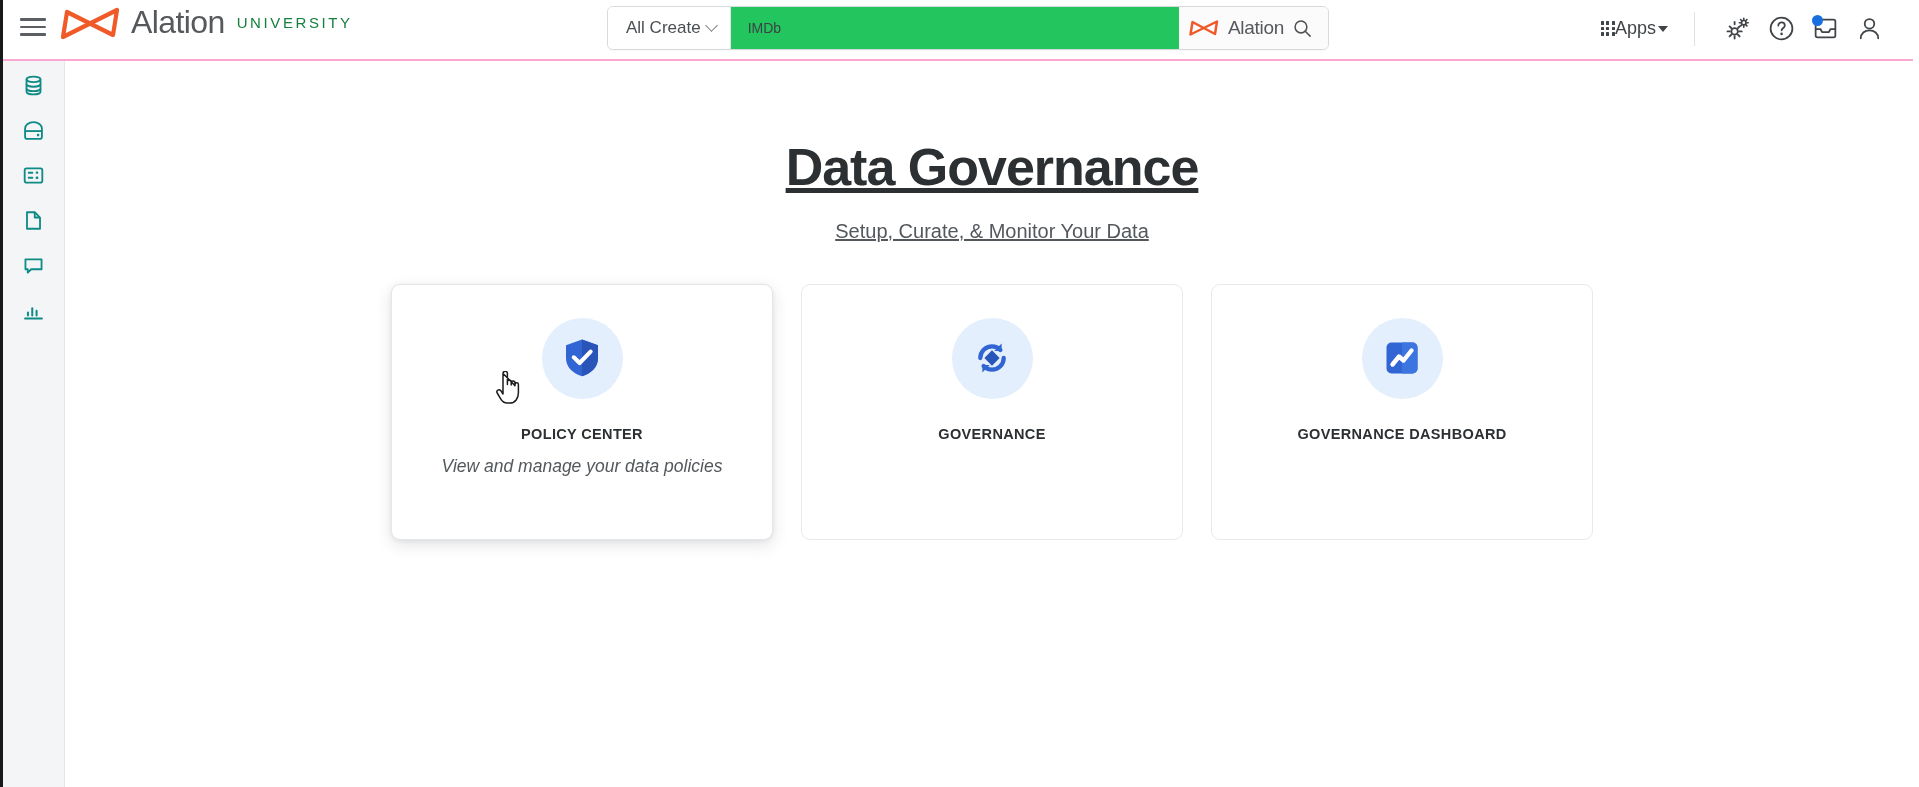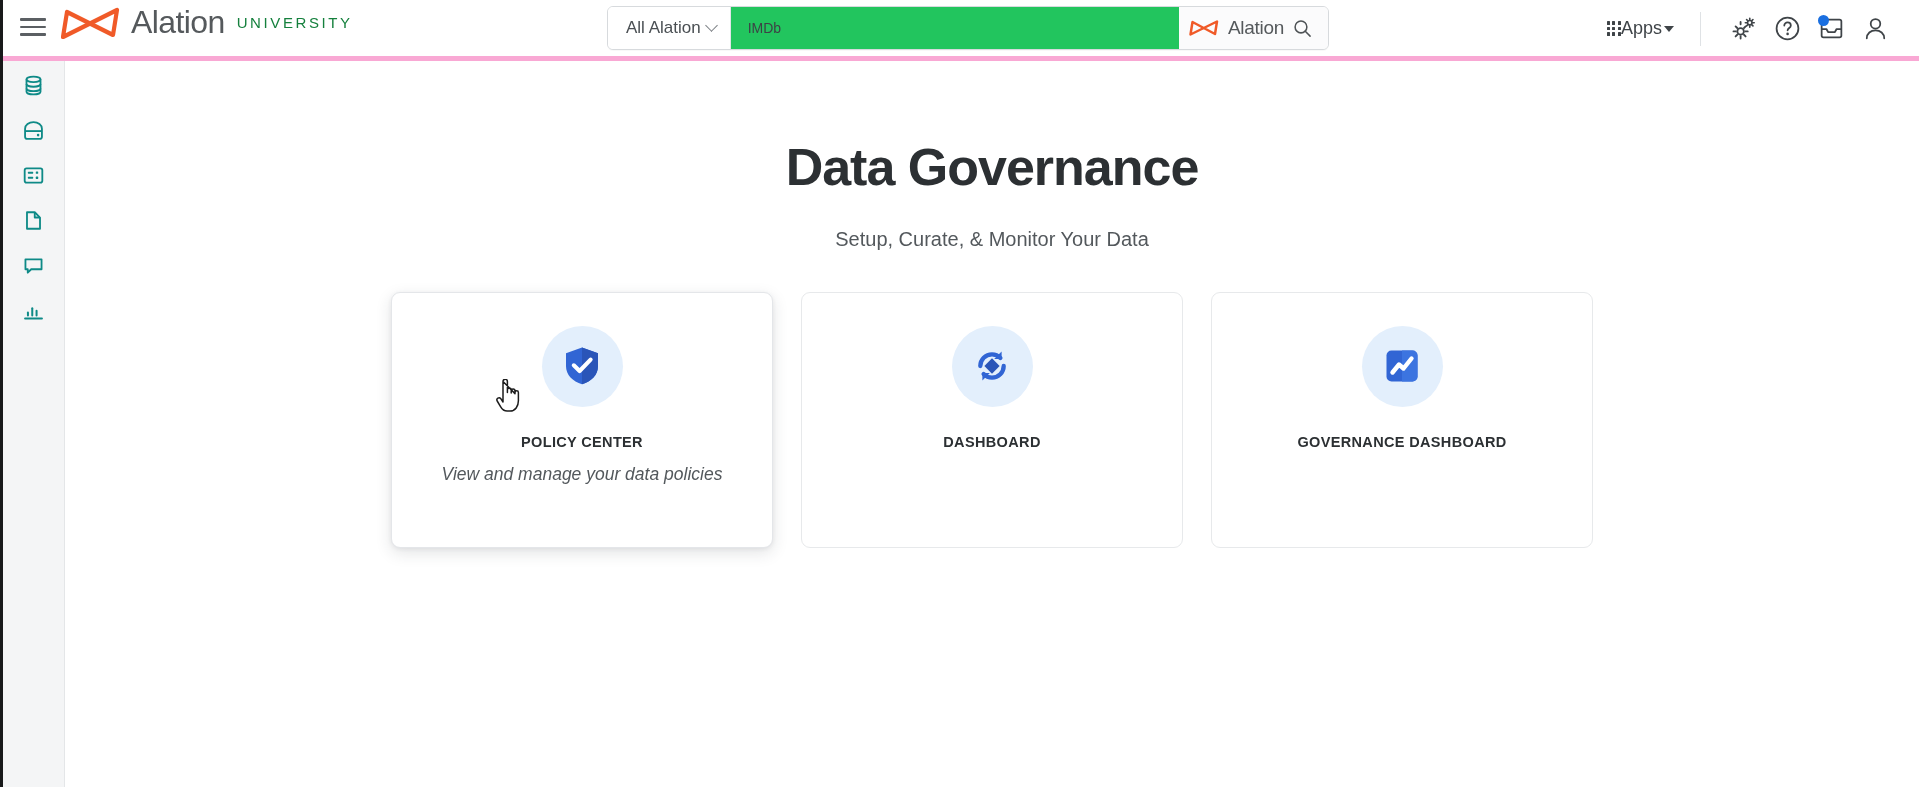--- a/index.html
+++ b/index.html
@@ -16,24 +16,24 @@
     position: relative;
     width: 1919px;
     height: 787px;
     background: #ffffff;
     border-left: 3px solid #18191a;
   }
 
   
   .header {
     position: absolute;
-    top: 0; left: 0; right: 0;
+    top: 0; left: 0; right: 6px;
     height: 61px;
     background: #ffffff;
-    border-bottom: 5px solid #f9a8d4;
+    border-bottom: 2px solid #f9a8d4;
     display: flex;
     align-items: center;
     z-index: 20;
   }
 
   .hamburger {
     position: absolute;
     left: 17px;
     top: 13px;
     width: 28px;
@@ -231,27 +231,29 @@
   }
 
   .page-title {
     text-align: center;
     margin-top: 83px;
     font-size: 52px;
     font-weight: 700;
     color: #2c3033;
     letter-spacing: -1px;
     line-height: 1.05;
+    text-decoration: underline;
   }
   .page-sub {
     text-align: center;
-    margin-top: 33px;
+    margin-top: 25px;
     font-size: 20px;
     color: #53585c;
     font-weight: 400;
+    text-decoration: underline;
   }
 
   .cards-row {
     display: flex;
     justify-content: center;
     gap: 28px;
     margin-top: 41px;
   }
   .card {
     width: 382px;
@@ -323,21 +325,21 @@
     <div class="brand">
       <svg class="brand-logo" width="60" height="34" viewBox="0 0 60 34">
         <path d="M2 30 L56 3 L52 28 L6 5 Z" fill="none" stroke="#f05a28" stroke-width="4.2" stroke-linejoin="round" stroke-linecap="round"></path>
       </svg>
       <span class="brand-word">Alation</span>
       <span class="brand-sub">UNIVERSITY</span>
     </div>
 
     <div class="search-wrap">
       <div class="domain-select">
-        <span>All Alation</span>
+        <span>All Create</span>
         <span class="chev"></span>
       </div>
       <div class="search-field" placeholder="Search">IMDb</div>
       <div class="search-right">
         <svg width="30" height="18" viewBox="0 0 60 34">
           <path d="M3 30 L56 4 L52 29 L7 5 Z" fill="none" stroke="#f05a28" stroke-width="5" stroke-linejoin="round" stroke-linecap="round"></path>
         </svg>
         <span class="search-alation-word">Alation</span>
         <svg width="19" height="19" viewBox="0 0 20 20">
           <circle cx="8.4" cy="8.4" r="6.2" fill="none" stroke="#4f5356" stroke-width="1.6"></circle>
@@ -492,21 +494,21 @@
       <div class="card">
         <div class="card-icon-circle">
           <svg width="44" height="44" viewBox="0 0 44 44">
             <path d="M10.3 22c0-6.5 5.2-11.7 11.7-11.7 3.3 0 6.3 1.4 8.4 3.6" fill="none" stroke="#3165d4" stroke-width="4.3" stroke-linecap="round"></path>
             <path d="M33.7 22c0 6.5-5.2 11.7-11.7 11.7-3.3 0-6.3-1.4-8.4-3.6" fill="none" stroke="#3165d4" stroke-width="4.3" stroke-linecap="round"></path>
             <path d="M31.6 7.4 L31.6 14.9 L24.2 14.9 Z" fill="#3165d4"></path>
             <path d="M12.4 36.6 L12.4 29.1 L19.8 29.1 Z" fill="#3165d4"></path>
             <rect x="16.6" y="16.6" width="10.8" height="10.8" transform="rotate(45 22 22)" fill="#2a55b8"></rect>
           </svg>
         </div>
-        <div class="card-title">DASHBOARD</div>
+        <div class="card-title">GOVERNANCE</div>
       </div>
 
       <div class="card">
         <div class="card-icon-circle">
           <svg width="44" height="44" viewBox="0 0 44 44">
             <rect x="6.5" y="6.5" width="31" height="31" rx="5" fill="#3165d4"></rect>
             <path d="M22 6.5h10.5a5 5 0 0 1 5 5v21a5 5 0 0 1-5 5H22z" fill="#3c74e0"></path>
             <path d="M12.5 28.5 L19 20.5 L23.5 24.5 L31.5 14.5" fill="none" stroke="#ffffff" stroke-width="4.4" stroke-linecap="round" stroke-linejoin="round"></path>
           </svg>
         </div>

